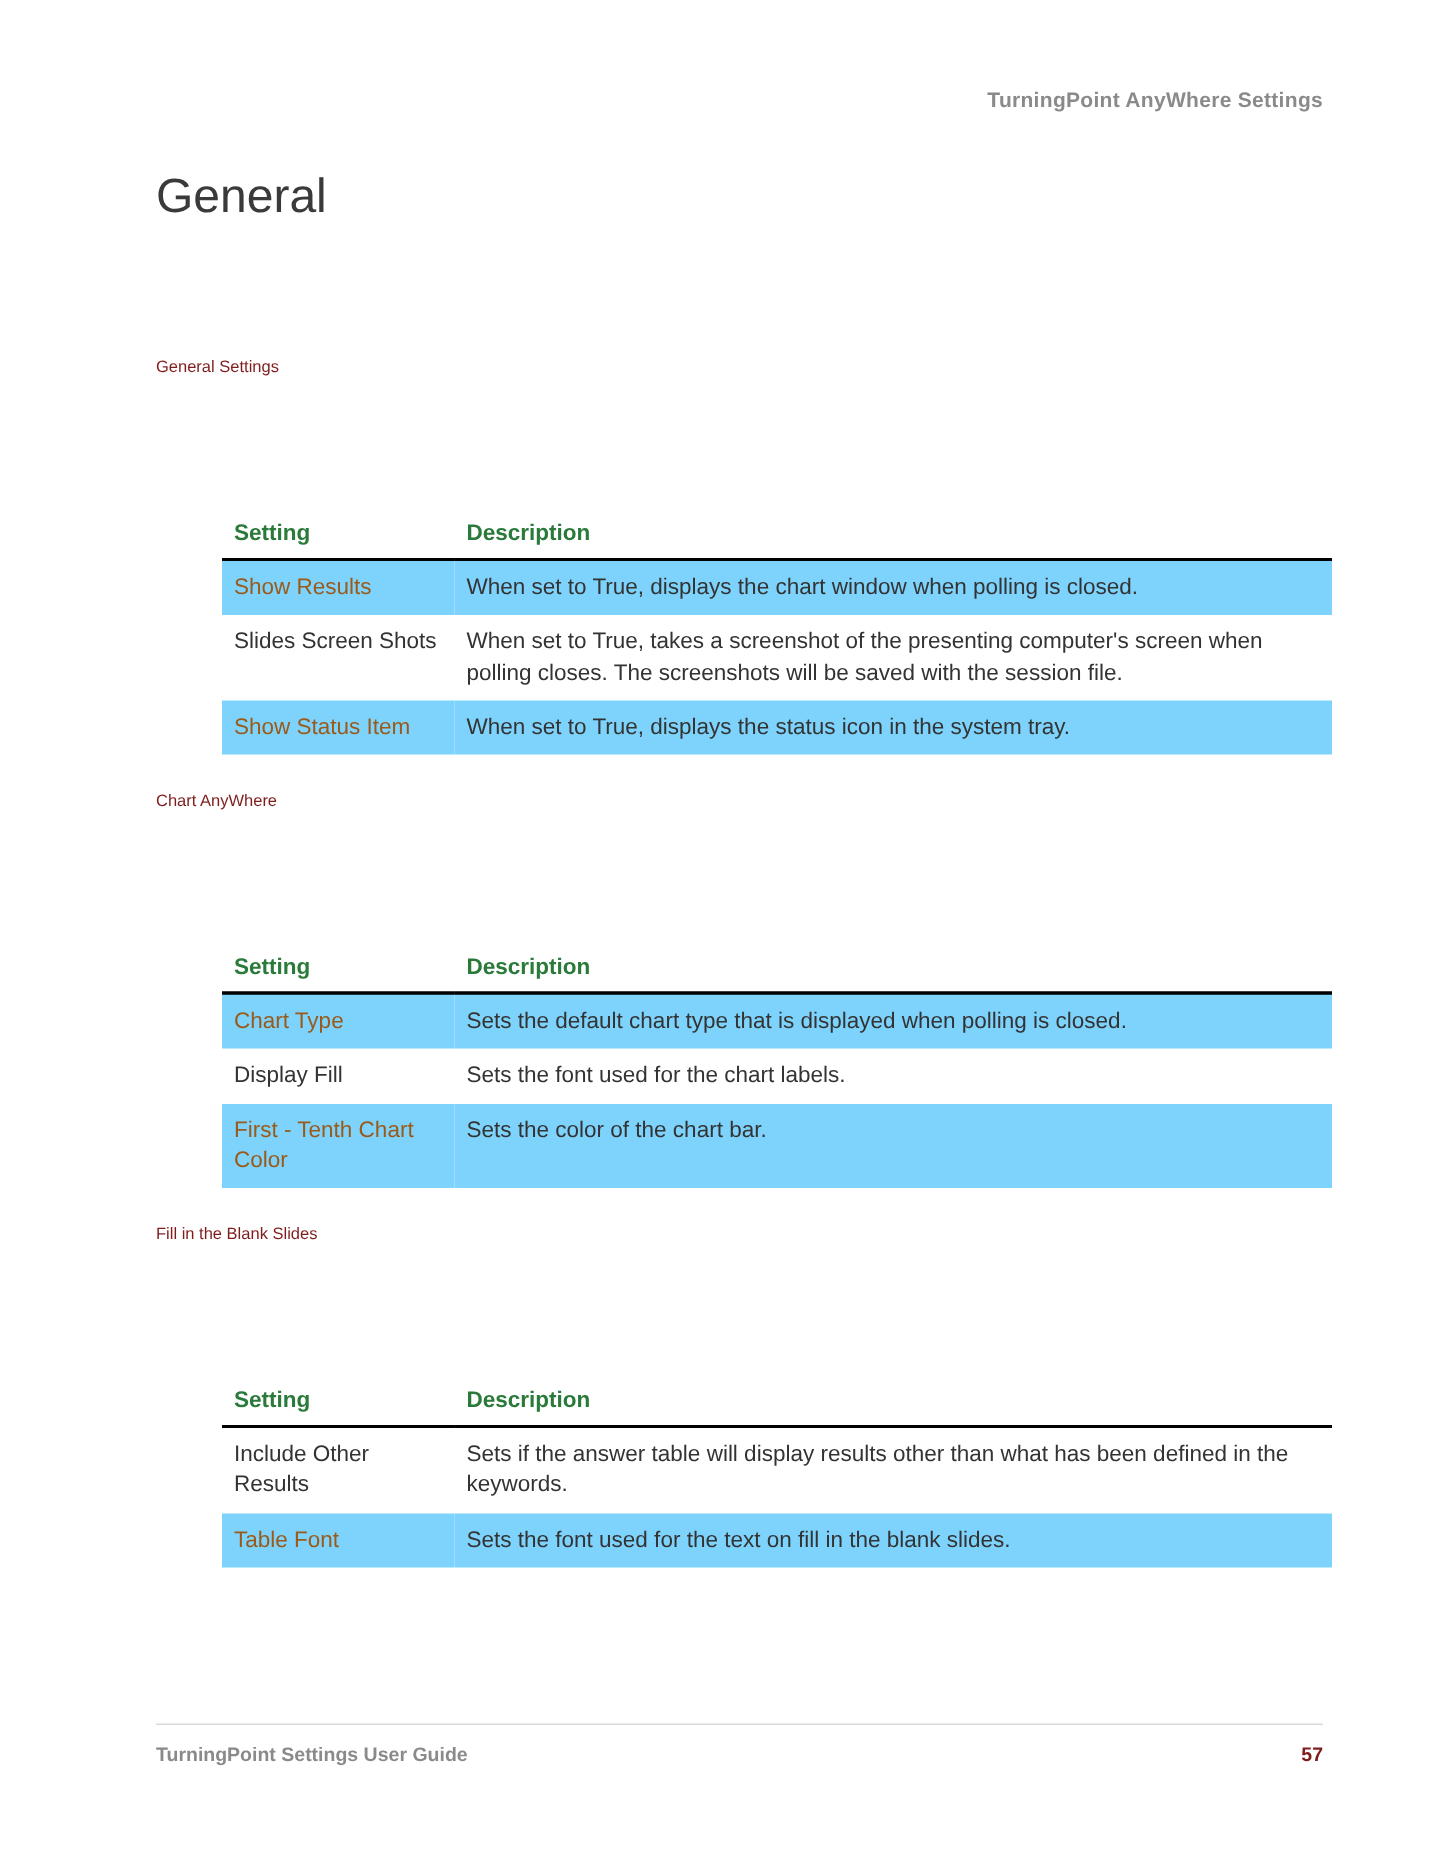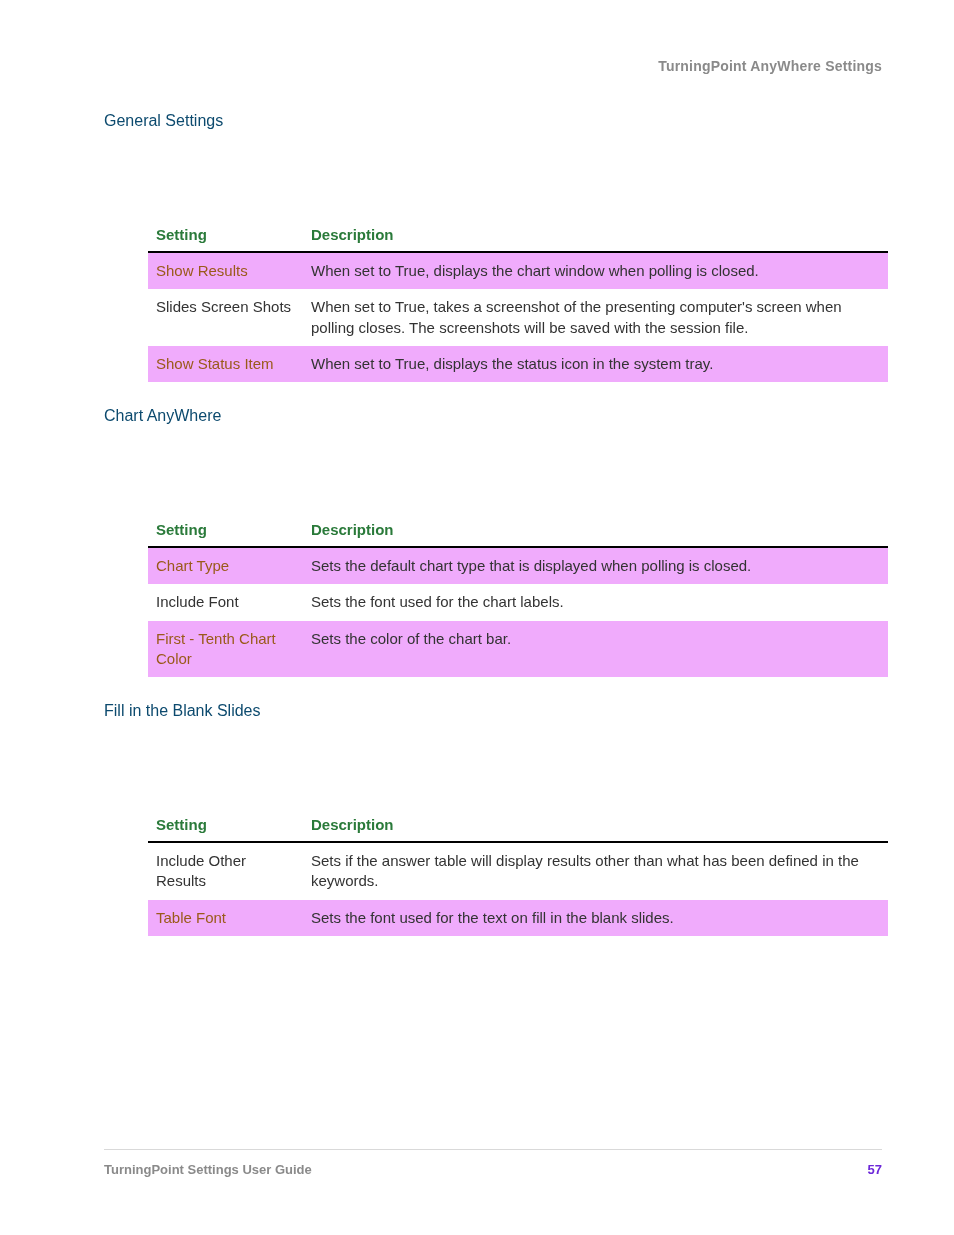--- a/index.html
+++ b/index.html
@@ -25,22 +25,22 @@
     margin-bottom: 38px;
     letter-spacing: 0.2px;
   }
   h1.page-title {
     font-size: 32px;
     font-weight: 400;
     color: #3a3a3a;
     margin-bottom: 90px;
   }
   .section-heading {
-    color: #0c4a6e;
-    font-size: 16px;
+    color: #7f1d1d;
+    font-size: 11px;
     font-weight: 400;
     margin-bottom: 90px;
   }
   table.settings {
     width: 740px;
     margin-left: 44px;
     border-collapse: collapse;
     font-size: 15px;
     margin-bottom: 25px;
   }
@@ -52,21 +52,21 @@
     padding: 6px 8px 8px 8px;
     border-bottom: 2.5px solid #000000;
   }
   table.settings td {
     padding: 8px 8px;
     vertical-align: top;
     line-height: 1.35;
   }
   table.settings col.col-setting { width: 155px; }
   table.settings tbody tr.stripe {
-    background: #f0abfc;
+    background: #7dd3fc;
   }
   table.settings tbody tr.stripe td:first-child {
     color: #9a5a1a;
   }
   table.settings tbody tr td:first-child {
     color: #333333;
   }
   .footer {
     position: absolute;
     left: 104px;
@@ -74,30 +74,31 @@
     bottom: 58px;
     border-top: 1px solid #d9d9d9;
     padding-top: 12px;
     display: flex;
     justify-content: space-between;
     font-size: 13px;
     font-weight: 700;
     color: #8a8a8a;
   }
   .footer .page-num {
-    color: #6d28d9;
+    color: #7f1d1d;
   }
 </style>
 </head>
 <body>
 
 <div class="page">
 
   <div class="breadcrumb">TurningPoint AnyWhere Settings</div>
 
+  <h1 class="page-title">General</h1>
 
   <div class="section-heading">General Settings</div>
   <table class="settings">
     <colgroup>
         <col class="col-setting">
         <col>
       </colgroup>
     <thead>
       <tr>
         <th>Setting</th>
@@ -131,21 +132,21 @@
         <th>Setting</th>
         <th>Description</th>
       </tr>
     </thead>
     <tbody>
       <tr class="stripe">
         <td>Chart Type</td>
         <td>Sets the default chart type that is displayed when polling is closed.</td>
       </tr>
       <tr>
-        <td>Include Font</td>
+        <td>Display Fill</td>
         <td>Sets the font used for the chart labels.</td>
       </tr>
       <tr class="stripe">
         <td>First - Tenth Chart Color</td>
         <td>Sets the color of the chart bar.</td>
       </tr>
     </tbody>
   </table>
 
   <div class="section-heading">Fill in the Blank Slides</div>

